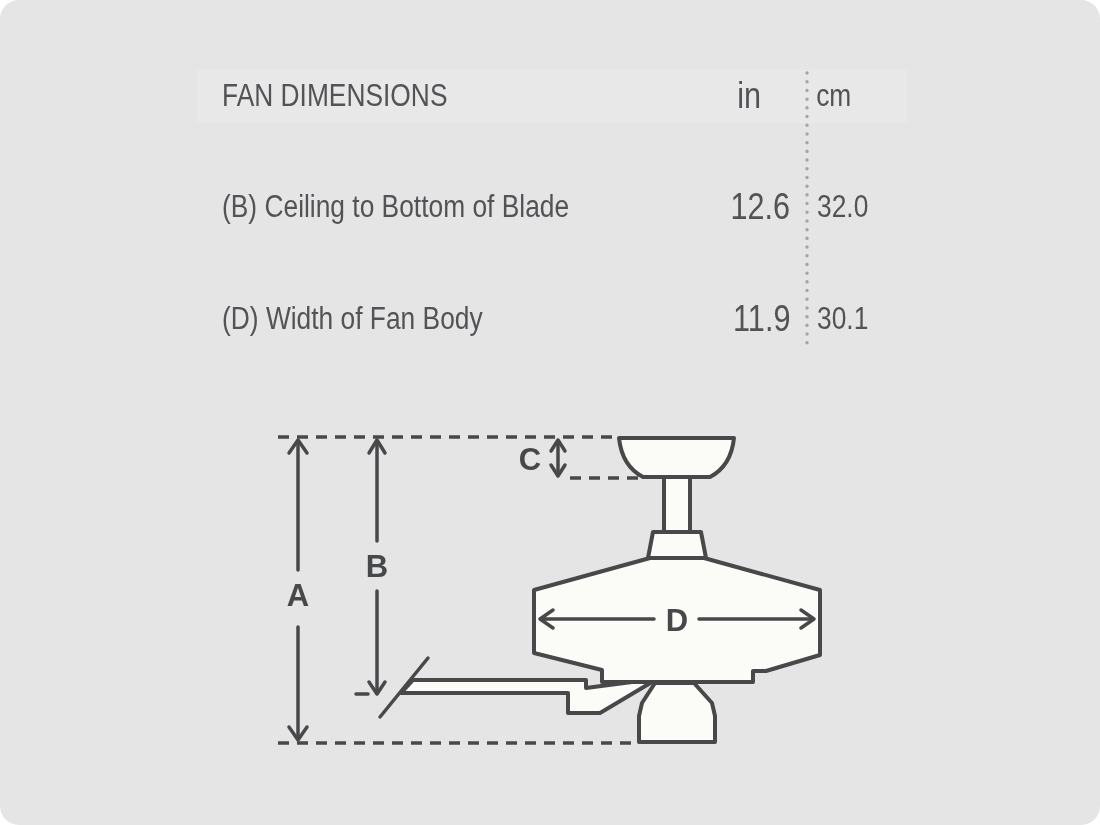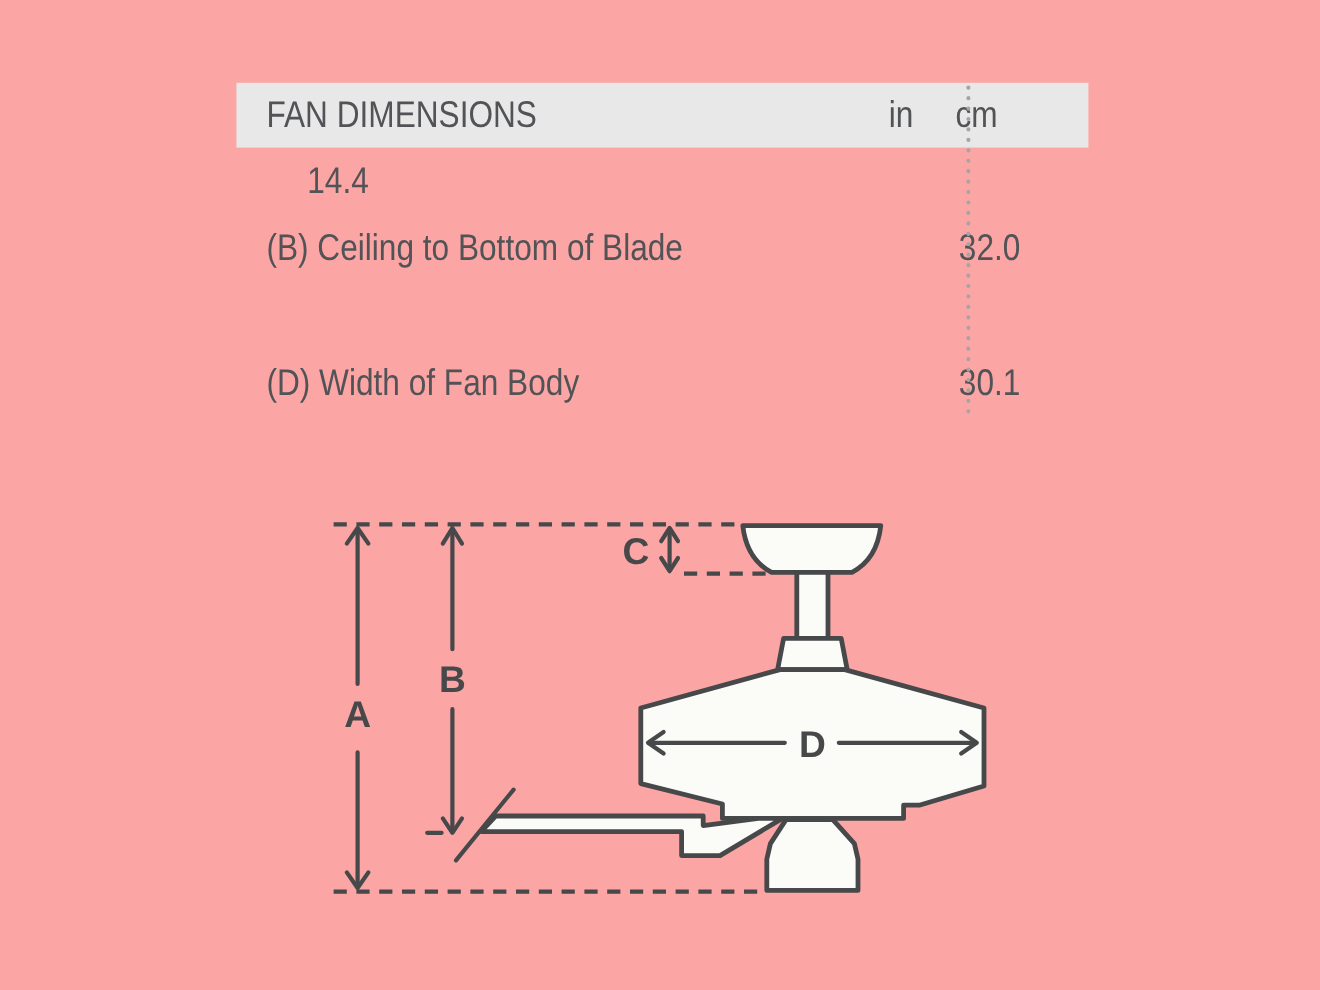--- a/index.html
+++ b/index.html
@@ -1,32 +1,33 @@
 <!DOCTYPE html>
 <html><head>
 <meta charset="utf-8">
 <style>
   html,body{margin:0;padding:0;background:#fff;}
   .canvas{
     position:relative;
     width:1100px;height:825px;
-    background:#fca5a5;
+    background:#e5e5e5;
     font-family:"Liberation Sans", sans-serif;
     overflow:hidden;
+    border-radius:19px;
   }
   
   .spec-table{
     position:absolute;left:197px;top:69px;width:710px;
     color:#525356;
   }
   .t-row{display:flex;align-items:center;height:56px;}
   .t-head{height:54px;background:#e8e8e8;}
   .c-label{flex:1;padding-left:25px;font-size:31px;}
-  .c-in{width:110px;text-align:right;font-size:31px;box-sizing:border-box;}
-  .c-cm{width:117px;text-align:left;font-size:31px;box-sizing:border-box;padding-right:20px;}
+  .c-in{width:110px;text-align:right;font-size:36px;box-sizing:border-box;}
+  .c-cm{width:117px;text-align:center;font-size:31px;box-sizing:border-box;padding-right:20px;}
   .t-head .c-in{padding-right:29px;}
   .t-head .c-cm{padding-right:35px;}
   .cond{display:inline-block;transform:scaleX(0.85);transform-origin:0 50%;white-space:nowrap;}
   .cond-r{display:inline-block;transform:scaleX(0.85);transform-origin:100% 50%;white-space:nowrap;}
   .dot-sep{position:absolute;left:606px;top:1px;pointer-events:none;}
   
   .diagram-svg{position:absolute;left:0;top:0;}
   .ln{stroke:#47484a;stroke-width:3.5;fill:none;stroke-linecap:round;stroke-linejoin:round;}
   .dash{stroke:#47484a;stroke-width:3.5;fill:none;stroke-dasharray:11 8;stroke-linecap:butt;}
   .shape{stroke:#47484a;stroke-width:4;fill:#fbfbf8;stroke-linejoin:round;}
@@ -39,33 +40,34 @@
 
   <div class="spec-table">
 
     <div class="t-row t-head">
       <div class="c-label"><span class="cond">FAN DIMENSIONS</span></div>
       <div class="c-in"><span class="cond-r">in</span></div>
       <div class="c-cm"><span class="cond-r">cm</span></div>
     </div>
 
     <div class="t-row">
-      <div class="c-in"><span class="cond-r">14.4</span></div>
     </div>
 
     <div class="t-row">
       <div class="c-label"><span class="cond">(B) Ceiling to Bottom of Blade</span></div>
+      <div class="c-in"><span class="cond-r">12.6</span></div>
       <div class="c-cm"><span class="cond-r">32.0</span></div>
     </div>
 
     <div class="t-row">
     </div>
 
     <div class="t-row">
       <div class="c-label"><span class="cond">(D) Width of Fan Body</span></div>
+      <div class="c-in"><span class="cond-r">11.9</span></div>
       <div class="c-cm"><span class="cond-r">30.1</span></div>
     </div>
 
     <svg class="dot-sep" width="8" height="284">
       <line x1="4" y1="3" x2="4" y2="281" stroke="#a5a5a5" stroke-width="3.4" stroke-linecap="round" stroke-dasharray="0.1 8.6"></line>
     </svg>
   </div>
 
   <svg class="diagram-svg" width="1100" height="825" viewBox="0 0 1100 825">
 

